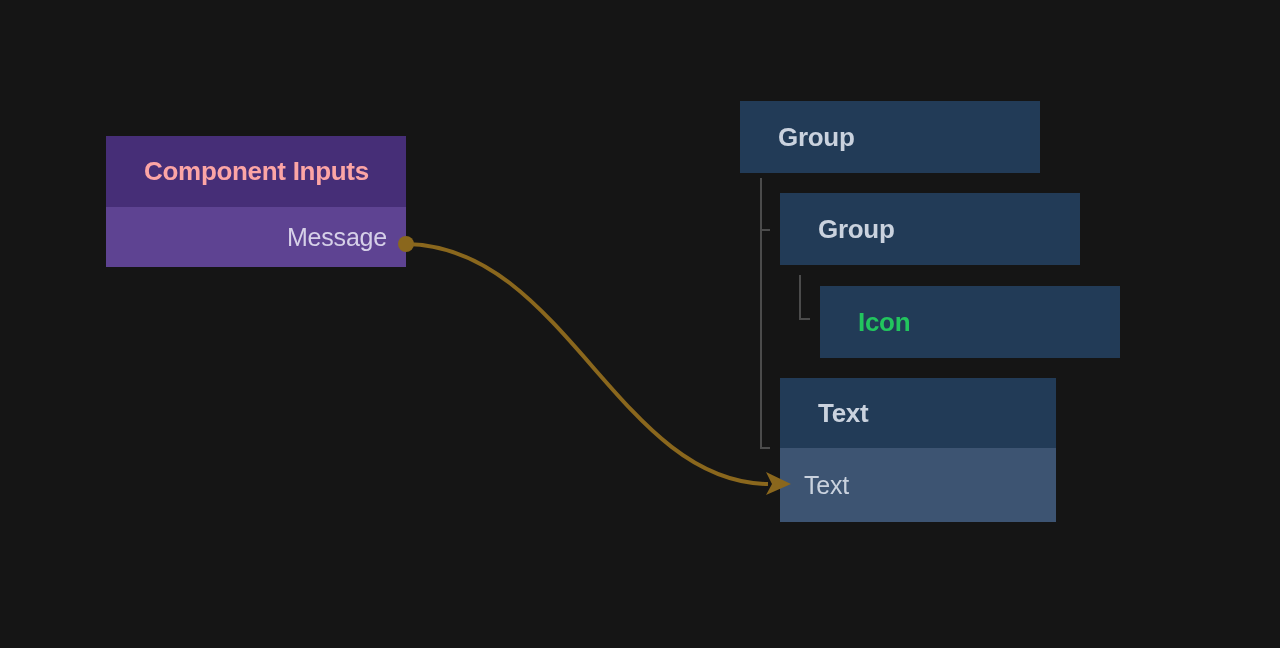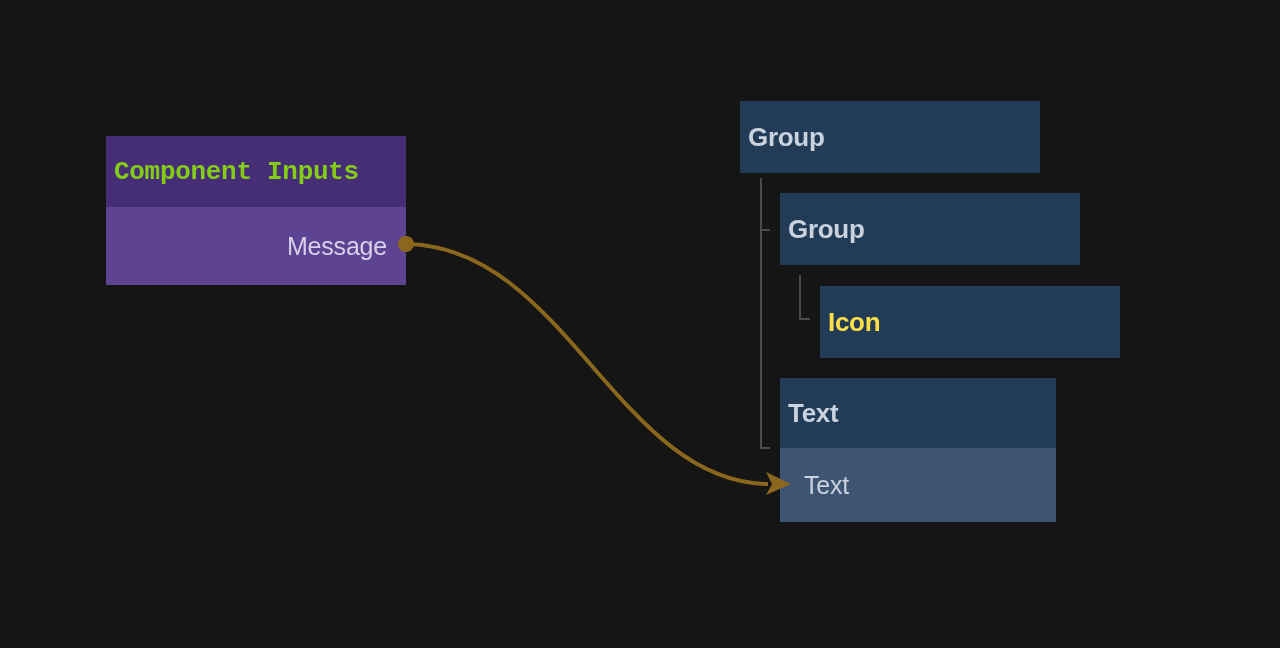--- a/index.html
+++ b/index.html
@@ -11,21 +11,21 @@
   .canvas {
     position: relative; width: 1280px; height: 648px;
     background: #151515;
   }
   .node {
     position: absolute;
     box-sizing: border-box;
   }
   .node-header {
     display: flex; align-items: center;
-    padding-left: 8px;
+    padding-left: 38px;
     font-size: 26px; font-weight: 600; letter-spacing: -0.3px;
     box-sizing: border-box;
     width: 100%;
   }
   .node-row {
     display: flex; align-items: center;
     font-size: 25px; font-weight: 400; letter-spacing: -0.2px;
     box-sizing: border-box;
     width: 100%;
   }
@@ -39,37 +39,37 @@
   }
   .edge-layer .clickable { pointer-events: stroke; }
 </style>
 </head>
 <body>
 
 <div class="canvas" style="background: rgb(21, 21, 21);">
 
   <div class="node" style="left:106px; top:136px; width:300px;">
     <div class="node-header" style="height: 71px; background: rgb(70, 46, 119);">
-      <span style="color: #84cc16; font-family: Liberation Mono, monospace;">Component Inputs</span>
+      <span style="color: #fca5a5;">Component Inputs</span>
     </div>
-    <div class="node-row row-right" style="height: 78px; background: rgb(94, 67, 146);">
+    <div class="node-row row-right" style="height: 60px; background: rgb(94, 67, 146);">
       <span style="color: rgb(214, 208, 232);">Message</span>
     </div>
   </div>
 
   <div class="node node-header" style="left: 740px; top: 101px; width: 300px; height: 72px; background: rgb(34, 59, 87);">
     <span style="color: rgb(202, 210, 222);">Group</span>
   </div>
 
   <div class="node node-header" style="left: 780px; top: 193px; width: 300px; height: 72px; background: rgb(34, 59, 87);">
     <span style="color: rgb(202, 210, 222);">Group</span>
   </div>
 
   <div class="node node-header" style="left: 820px; top: 286px; width: 300px; height: 72px; background: rgb(34, 59, 87);">
-    <span style="color: #fde047;">Icon</span>
+    <span style="color: #22c55e;">Icon</span>
   </div>
 
   <div class="node" style="left:780px; top:378px; width:276px;">
     <div class="node-header" style="height: 70px; background: rgb(34, 59, 87);">
       <span style="color: rgb(202, 210, 222);">Text</span>
     </div>
     <div class="node-row row-left" style="height: 74px; background: rgb(61, 84, 114);">
       <span style="color: rgb(202, 210, 222);">Text</span>
     </div>
   </div>

